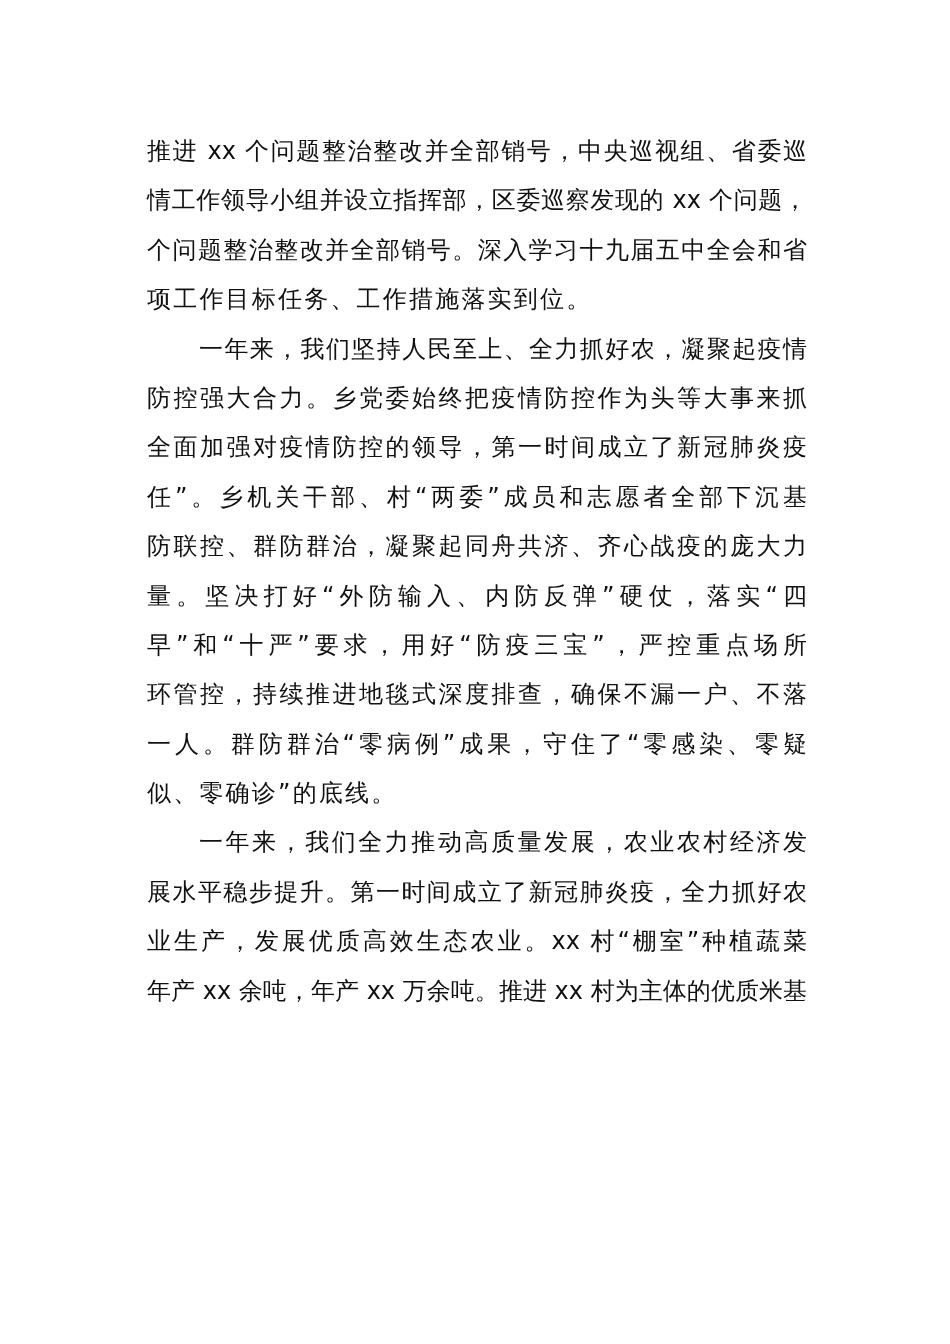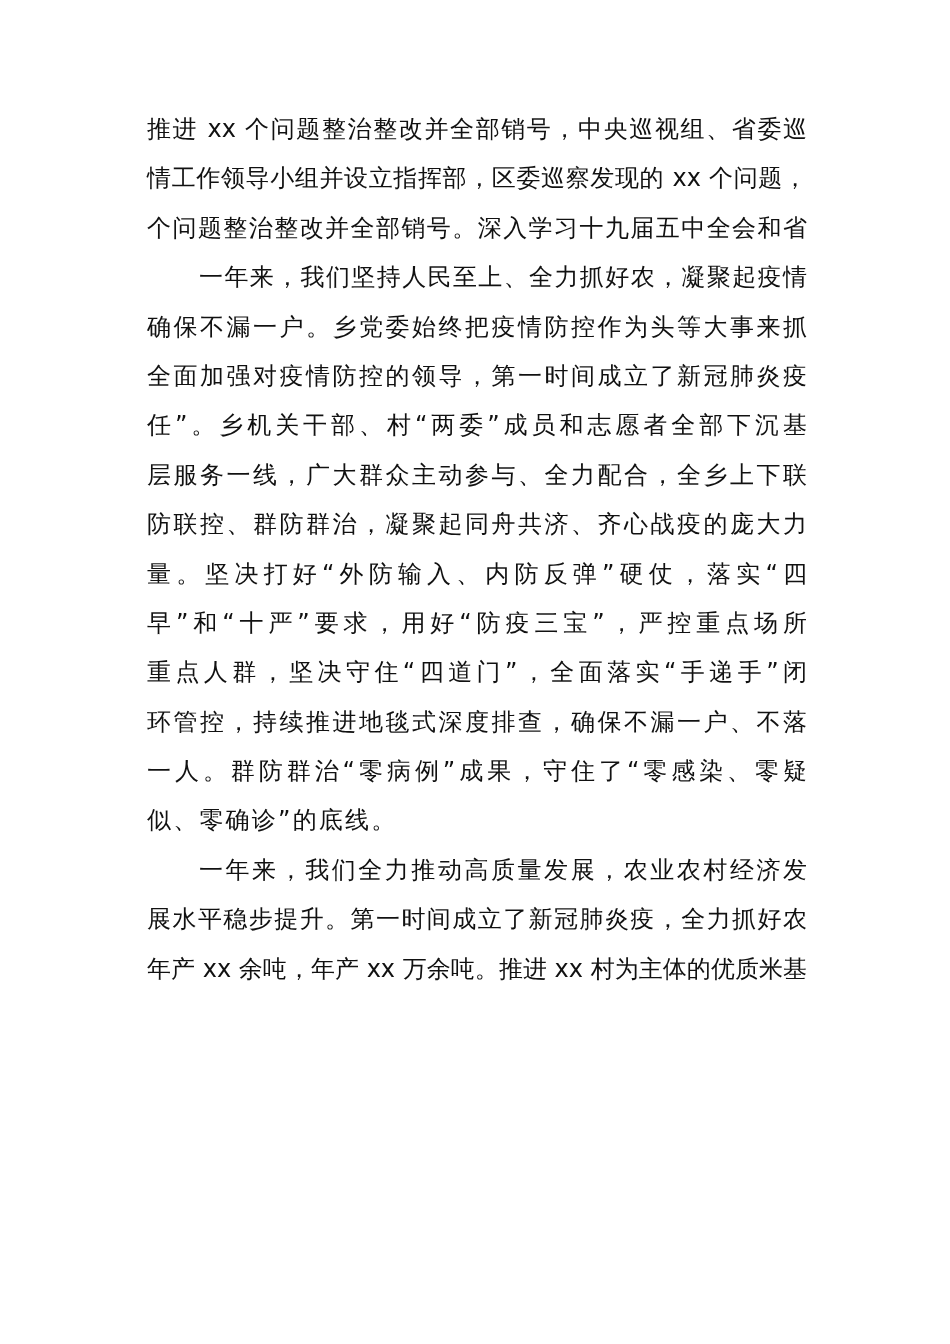--- a/index.html
+++ b/index.html
@@ -17,21 +17,21 @@
       position: absolute;
       left: 0;
       top: 0;
       width: 950px;
       height: 1344px;
       background: #ffffff;
     }
     .text-block {
       position: absolute;
       left: 147px;
-      top: 112px;
+      top: 134px;
       width: 660px;
     }
     .line {
       height: 49.4px;
       line-height: 34px;
       font-family: "DejaVu Sans", "Liberation Sans", sans-serif;
       font-size: 24px;
       color: #111111;
       white-space: nowrap;
       text-align: justify;
@@ -48,32 +48,32 @@
   </style>
 </head>
 <body>
 
 <div class="page">
   <div class="text-block">
 
     <div class="line">推进 xx 个问题整治整改并全部销号，中央巡视组、省委巡</div>
     <div class="line">情工作领导小组并设立指挥部，区委巡察发现的 xx 个问题，</div>
     <div class="line">个问题整治整改并全部销号。深入学习十九届五中全会和省</div>
+    <div class="line last">项工作目标任务、工作措施落实到位。</div>
 
     <div class="line indent">一年来，我们坚持人民至上、全力抓好农，凝聚起疫情</div>
-    <div class="line">确保不漏一户。乡党委始终把疫情防控作为头等大事来抓</div>
+    <div class="line">防控强大合力。乡党委始终把疫情防控作为头等大事来抓</div>
     <div class="line">全面加强对疫情防控的领导，第一时间成立了新冠肺炎疫</div>
     <div class="line">任”。乡机关干部、村“两委”成员和志愿者全部下沉基</div>
-    <div class="line">层服务一线，广大群众主动参与、全力配合，全乡上下联</div>
     <div class="line">防联控、群防群治，凝聚起同舟共济、齐心战疫的庞大力</div>
     <div class="line">量。坚决打好“外防输入、内防反弹”硬仗，落实“四</div>
     <div class="line">早”和“十严”要求，用好“防疫三宝”，严控重点场所</div>
-    <div class="line">重点人群，坚决守住“四道门”，全面落实“手递手”闭</div>
     <div class="line">环管控，持续推进地毯式深度排查，确保不漏一户、不落</div>
     <div class="line">一人。群防群治“零病例”成果，守住了“零感染、零疑</div>
     <div class="line last">似、零确诊”的底线。</div>
 
     <div class="line indent">一年来，我们全力推动高质量发展，农业农村经济发</div>
     <div class="line">展水平稳步提升。第一时间成立了新冠肺炎疫，全力抓好农</div>
+    <div class="line">业生产，发展优质高效生态农业。xx 村“棚室”种植蔬菜</div>
     <div class="line">年产 xx 余吨，年产 xx 万余吨。推进 xx 村为主体的优质米基</div>
 
   </div>
 </div>
 
 </body></html>

